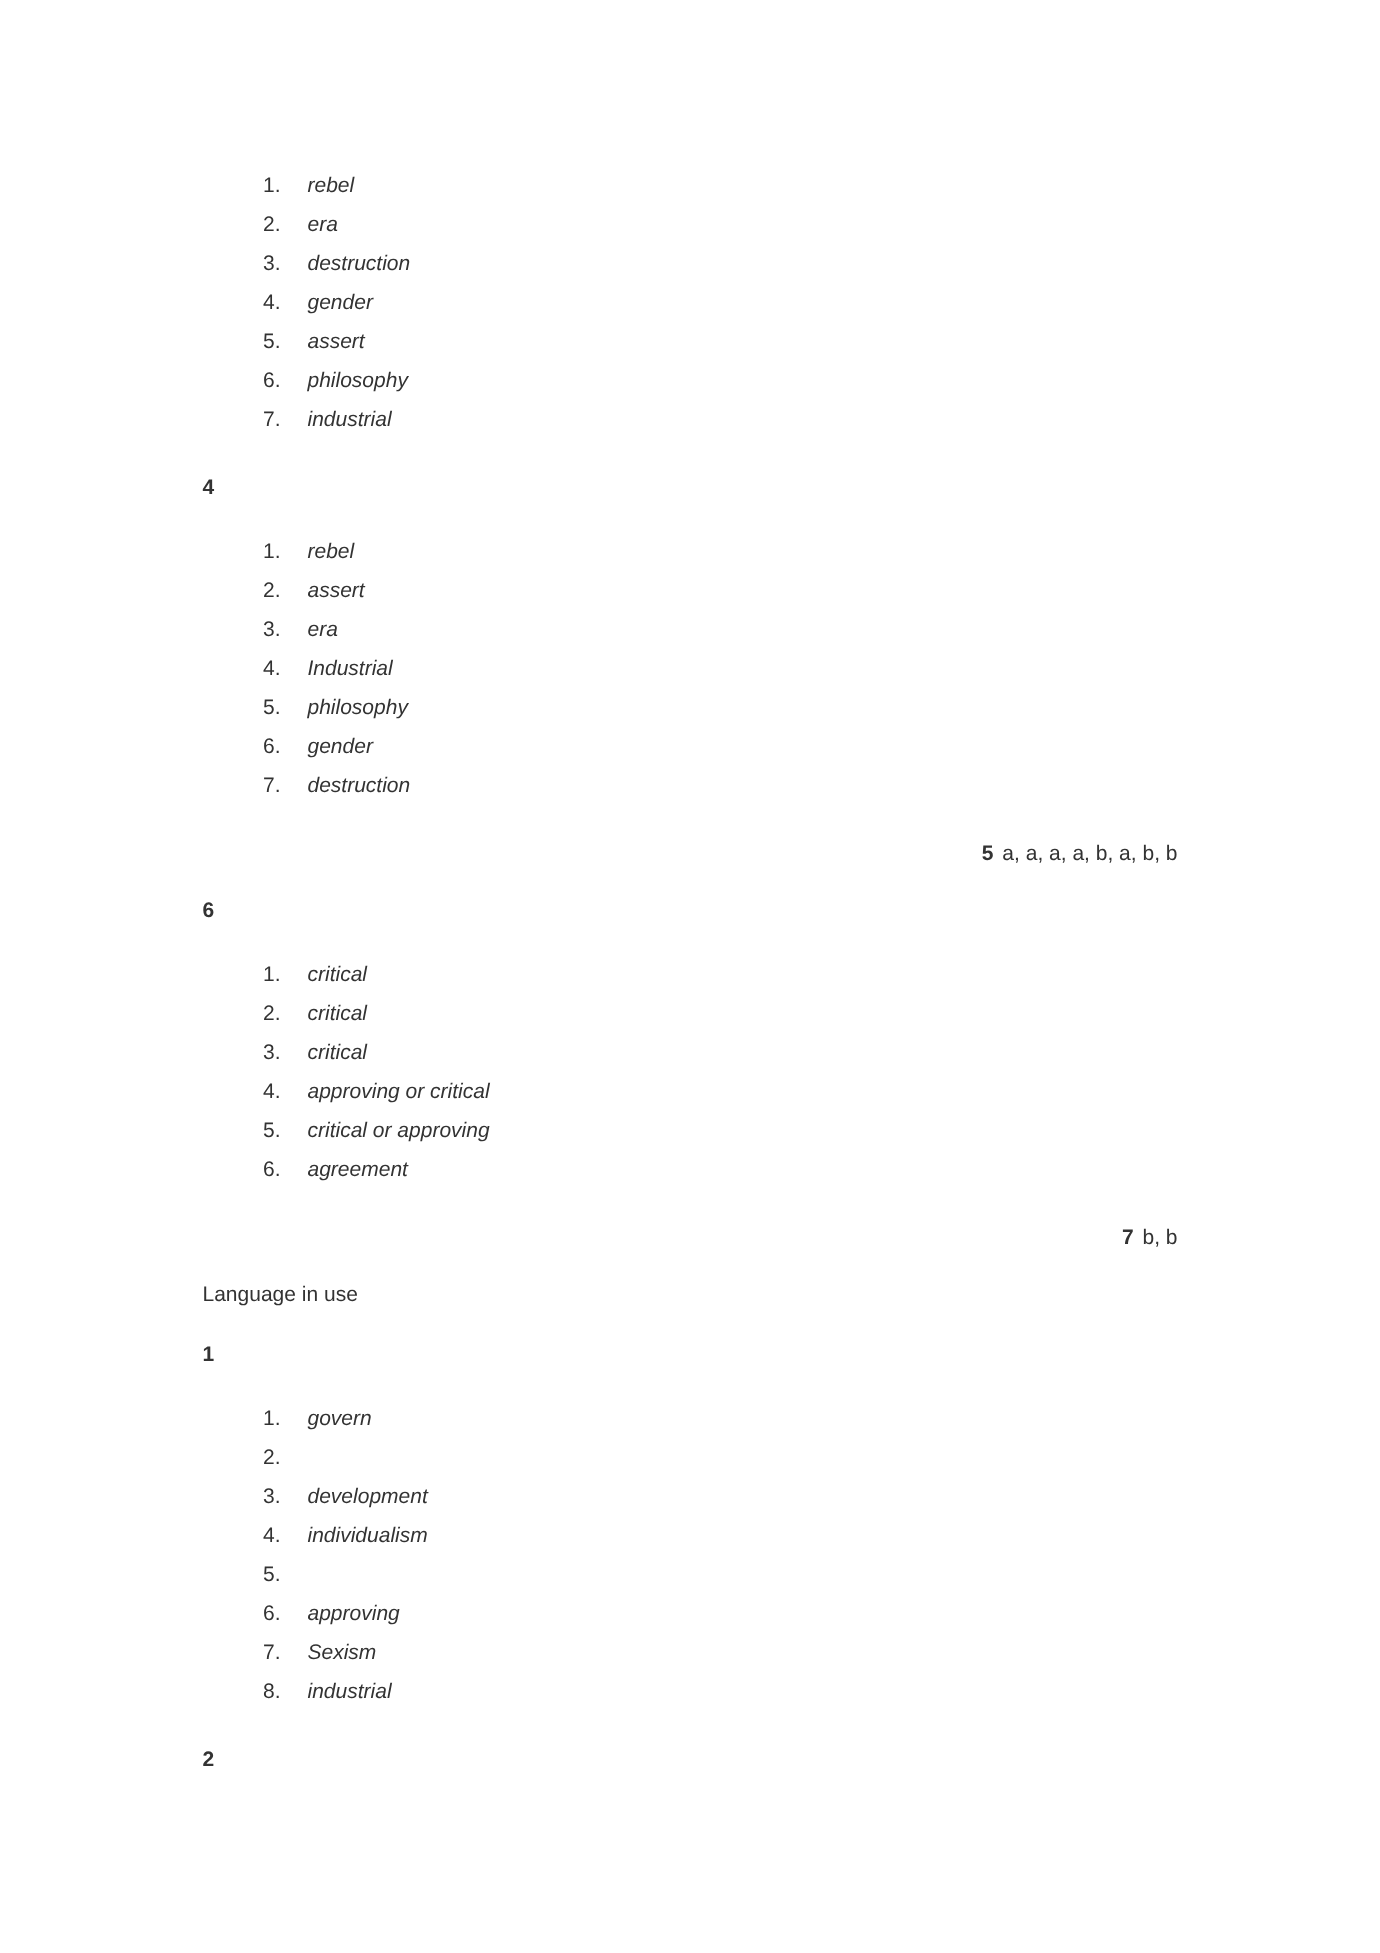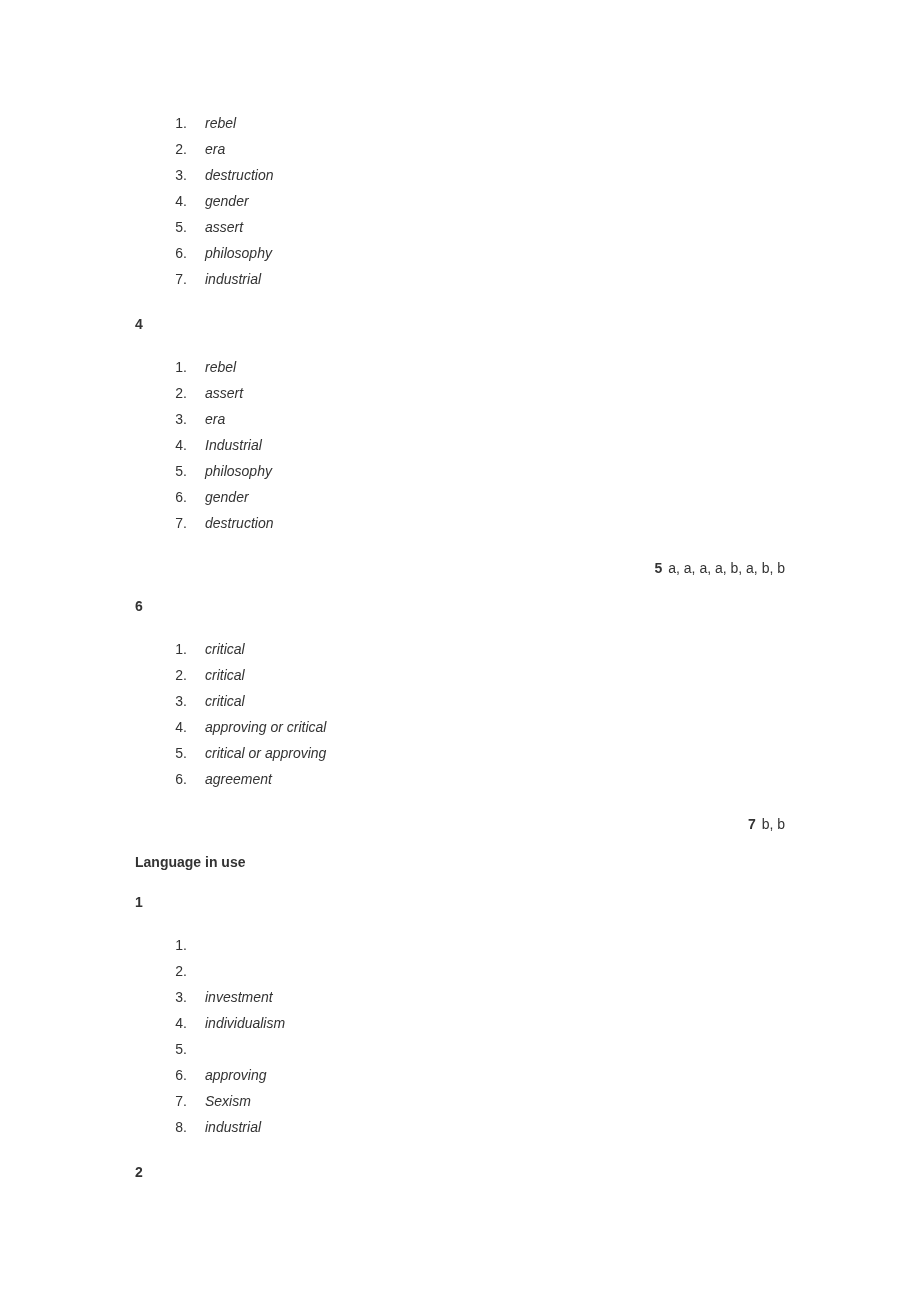--- a/index.html
+++ b/index.html
@@ -40,21 +40,21 @@
   }
   .inline-answer {
     margin: 8px 0 22px 0;
     text-align: right;
   }
   .inline-answer .bold-num {
     font-weight: bold;
     margin-right: 2px;
   }
   .section-title {
-    font-weight: bold;
+    font-weight: normal;
     margin: 10px 0 24px 0;
   }
 </style>
 </head>
 <body>
 
 <div class="page">
 
   <ol class="numbered">
     <li>
@@ -157,27 +157,28 @@
     <span class="bold-num">7</span><span> b, b</span>
   </div>
 
   <div class="section-title">Language in use</div>
 
   <div class="heading-num">1</div>
 
   <ol class="numbered">
     <li>
         <span class="num">1.</span>
-      </li>
-    <li>
-        <span class="num">2.</span>
-      </li>
-    <li>
-        <span class="num">3.</span>
-        <span class="txt">investment</span>
+        <span class="txt">govern</span>
+      </li>
+    <li>
+        <span class="num">2.</span>
+      </li>
+    <li>
+        <span class="num">3.</span>
+        <span class="txt">development</span>
       </li>
     <li>
         <span class="num">4.</span>
         <span class="txt">individualism</span>
       </li>
     <li>
         <span class="num">5.</span>
       </li>
     <li>
         <span class="num">6.</span>

